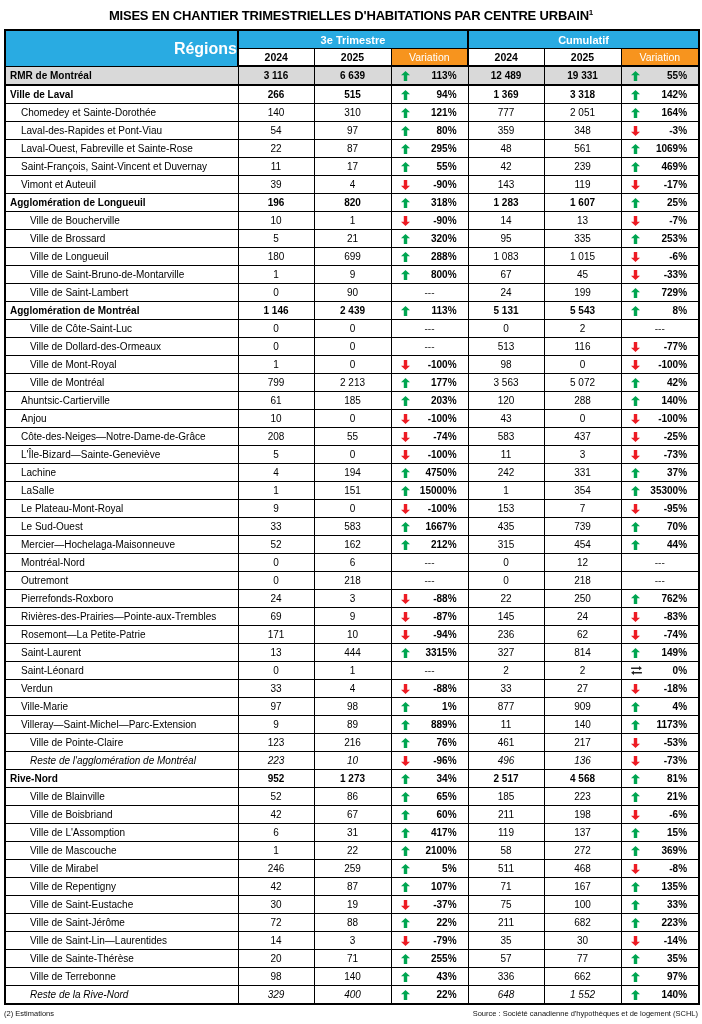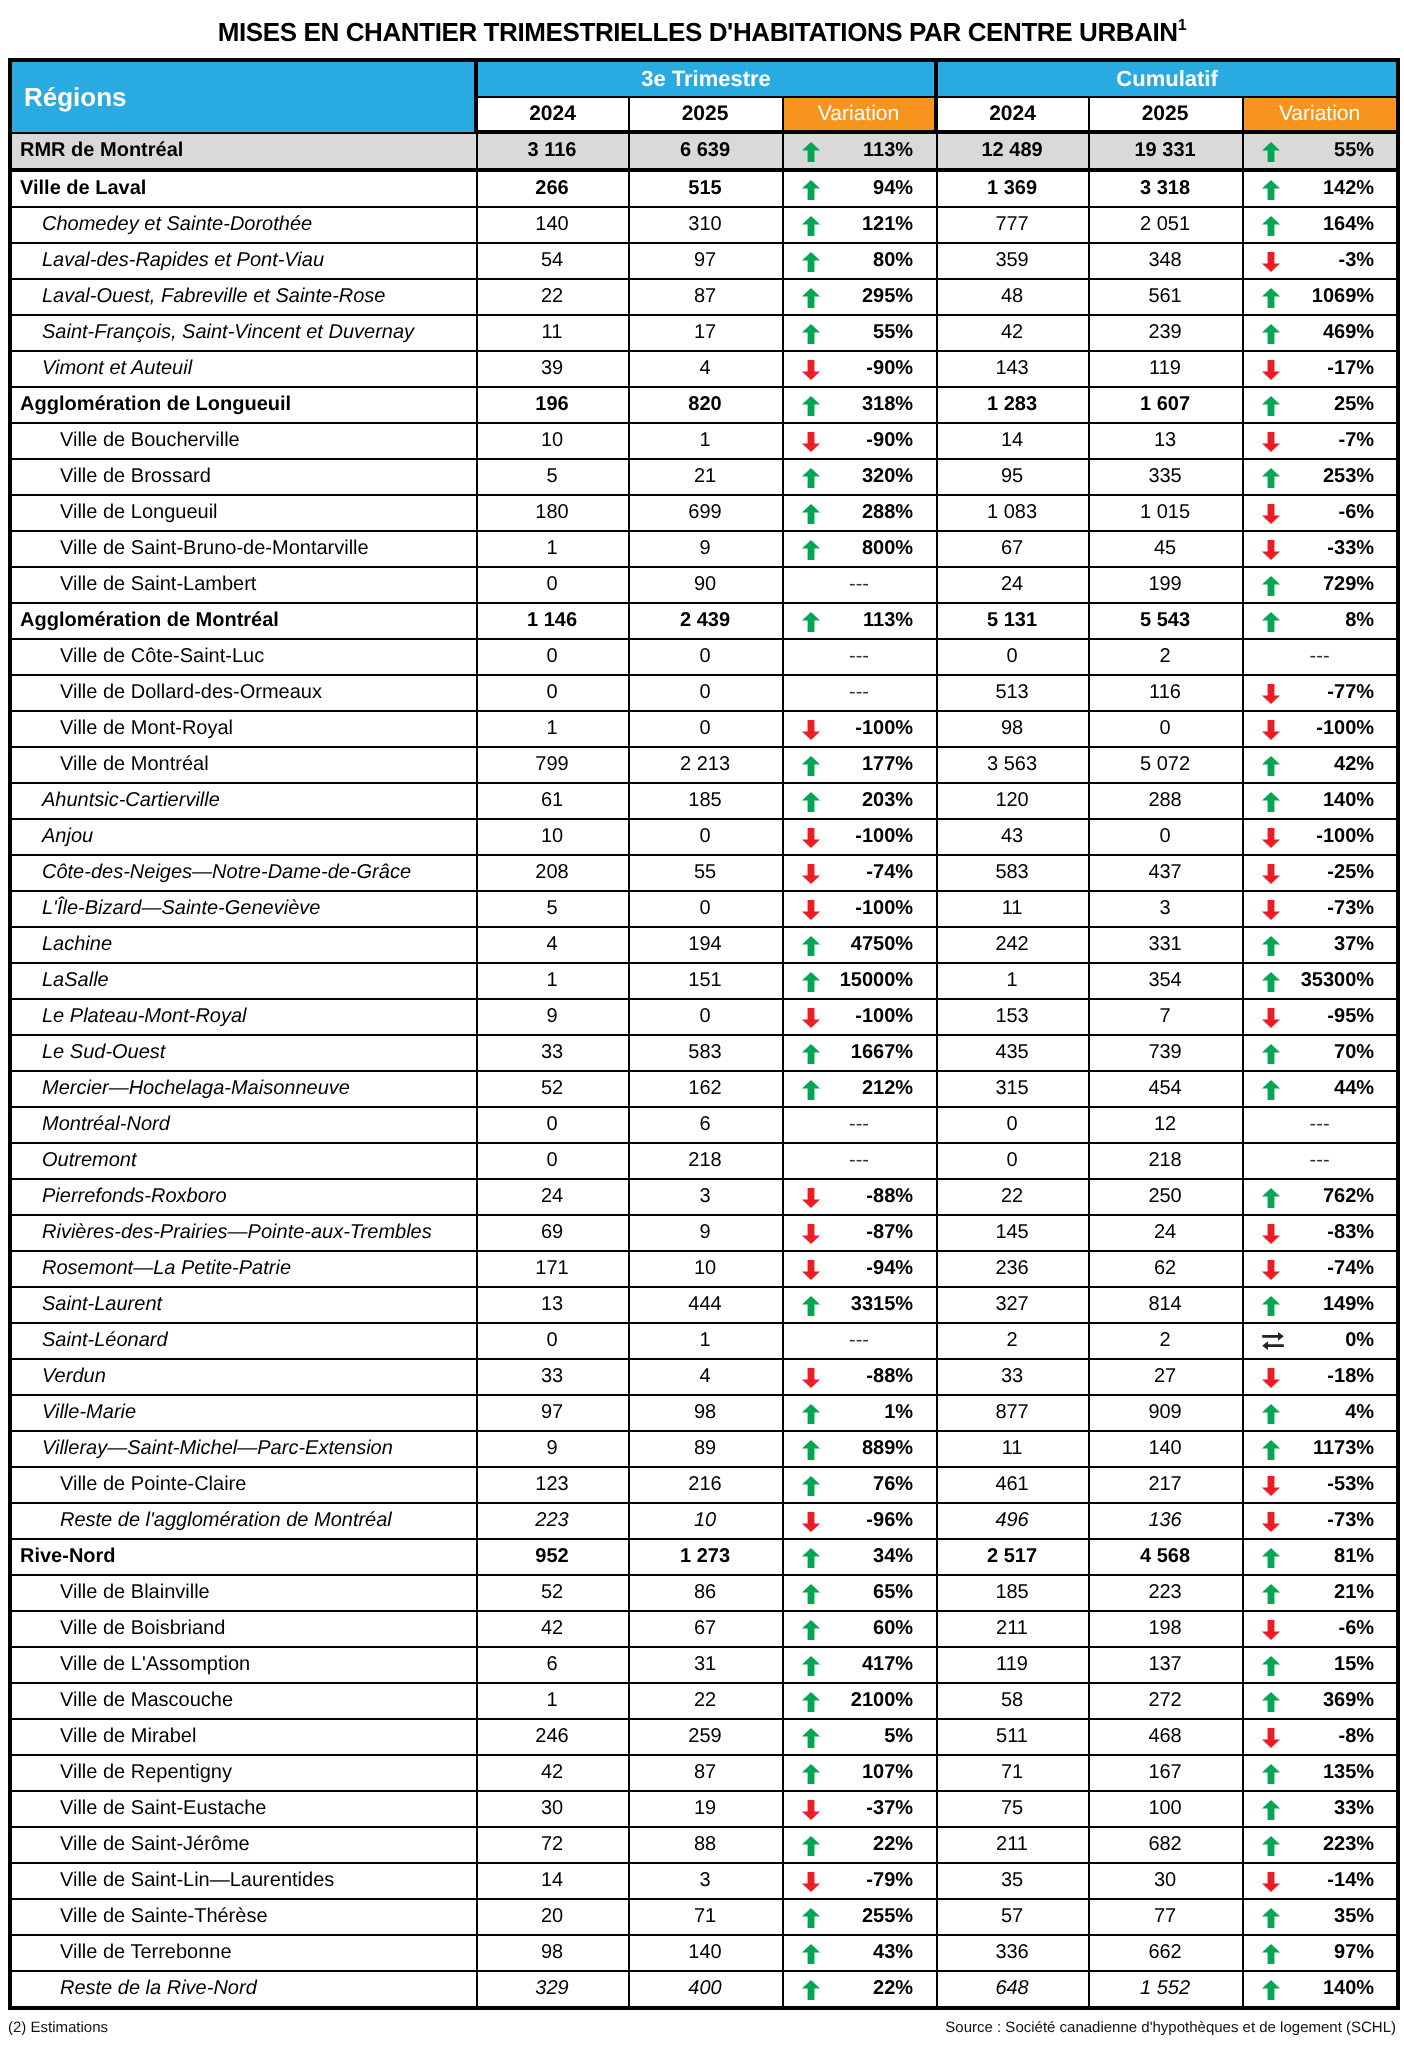--- a/index.html
+++ b/index.html
@@ -18,42 +18,42 @@
     font-size:13px;font-weight:bold;letter-spacing:-0.2px;
   }
   .title sup{font-size:8px;}
   table{
     width:694px;border-collapse:collapse;table-layout:fixed;
     border:2px solid #000;
   }
   th,td{border:1px solid #000;padding:0;overflow:hidden;white-space:nowrap;}
   thead th{height:18px;}
   .regions-th{
-    background:var(--blue);color:#fff;text-align:left;
-    padding-left:6px;font-size:13px;font-weight:bold;
+    background:var(--blue);color:#fff;text-align:right;
+    padding-left:6px;font-size:16px;font-weight:bold;
   }
   .group-th{background:var(--blue);color:#fff;font-size:11px;font-weight:bold;margin-top:12px;}
   .year-th{background:#fff;font-size:10.5px;font-weight:bold;}
   .var-th{background:var(--orange);color:#fff;font-size:10.5px;font-weight:normal;}
   .thick-left{border-left:2px solid #000 !important;}
   thead tr.year-row th{border-bottom:2px solid #000;}
   tbody td{height:17px;line-height:17px;font-size:10px;}
   .region-cell{text-align:left;padding-left:4px;}
   .num-cell{text-align:center;}
   .var-cell{text-align:right;padding:0 11px 0 9px;}
   .var-cell.none{text-align:center;padding:0;color:#333;}
   .var-val{font-weight:bold;}
   .arrow{float:left;height:17px;display:inline-flex;align-items:center;}
   .arrow svg{display:block;}
   .arrow.up{color:var(--green);}
   .arrow.down{color:var(--red);}
   .arrow.flat{color:var(--flat);}
   tr.style-total td{background:var(--graybg);font-weight:bold;border-bottom:2px solid #000;}
   tr.style-section td{font-weight:bold;}
-  tr.style-italic .region-cell{font-style:italic;margin-top:12px;}
+  tr.style-italic .region-cell{margin-top:12px;}
   tr.style-estimate .region-cell,
   tr.style-estimate .num-cell{font-style:italic;}
   tr.indent-1 .region-cell{padding-left:24px;}
   tr.indent-2 .region-cell{padding-left:15px;}
   .footer{
     width:694px;margin:3px 0 0 0;display:flex;
     justify-content:space-between;align-items:flex-start;
     font-size:7.5px;color:#111;
   }
   .fn-left div{line-height:11px;}

